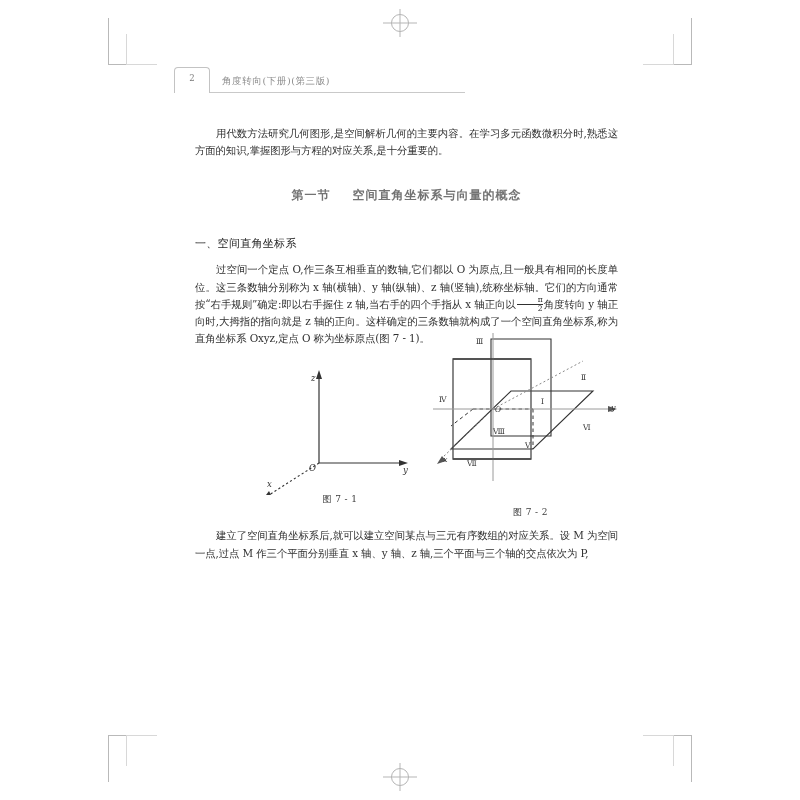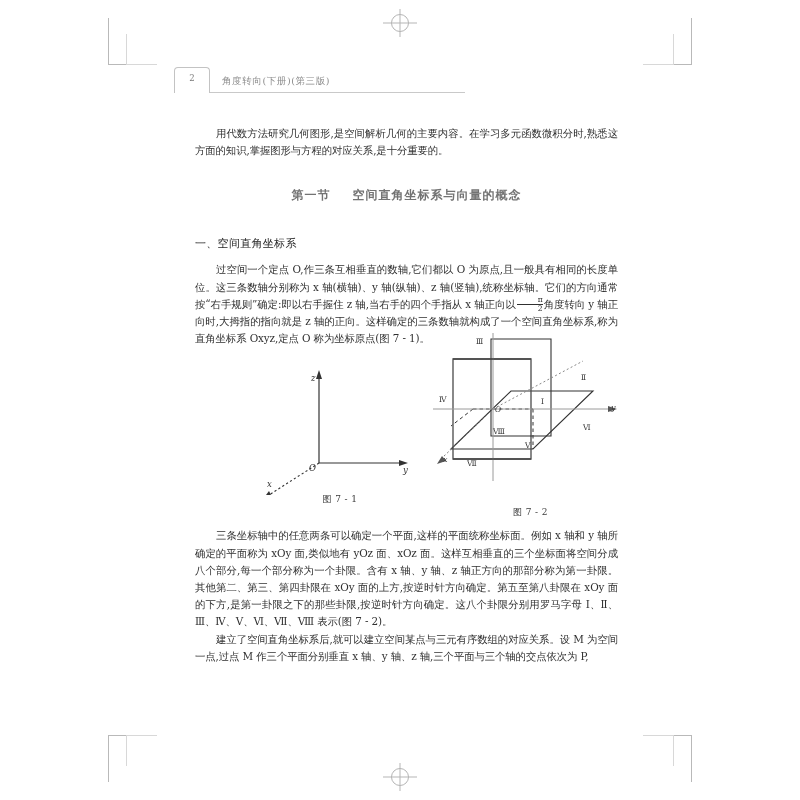--- a/index.html
+++ b/index.html
@@ -292,18 +292,17 @@
 
           <div style="position:absolute;left:62px;top:74px;font-size:7.5px;font-style:italic;font-family:'DejaVu Serif',serif;color:#444;">O</div>
           <div style="position:absolute;left:178px;top:72px;font-size:8px;font-style:italic;font-family:'DejaVu Serif',serif;color:#333;">y</div>
           <div style="position:absolute;left:10px;top:124px;font-size:8px;font-style:italic;font-family:'DejaVu Serif',serif;color:#333;">x</div>
 
           <div class="fig-caption cap-2">图 7 - 2</div>
         </div>
 
       </div>
 
-      <p class="body">三条坐标轴中的任意两条可以确定一个平面,这样的平面统称坐标面。例如 x 轴和 y 轴所确定的平面称为 xOy 面,类似地有 yOz 面、xOz 面。这样互相垂直的三个坐标面将空间分成八个部分,每一个部分称为一个卦限。含有 x 轴、y 轴、z 轴正方向的那部分称为第一卦限。其他第二、第三、第四卦限在 xOy 面的上方,按逆时针方向确定。第五至第八卦限在 xOy 面的下方,是第一卦限之下的那些卦限,按逆时针方向确定。这八个卦限分别用罗马字母 Ⅰ、Ⅱ、Ⅲ、Ⅳ、Ⅴ、Ⅵ、Ⅶ、Ⅷ 表示(图 7 - 2)。</p>
       <p class="body">建立了空间直角坐标系后,就可以建立空间某点与三元有序数组的对应关系。设 M 为空间一点,过点 M 作三个平面分别垂直 x 轴、y 轴、z 轴,三个平面与三个轴的交点依次为 P,</p>
 
     </div>
   </div>
 </div>
 
 </body></html>

